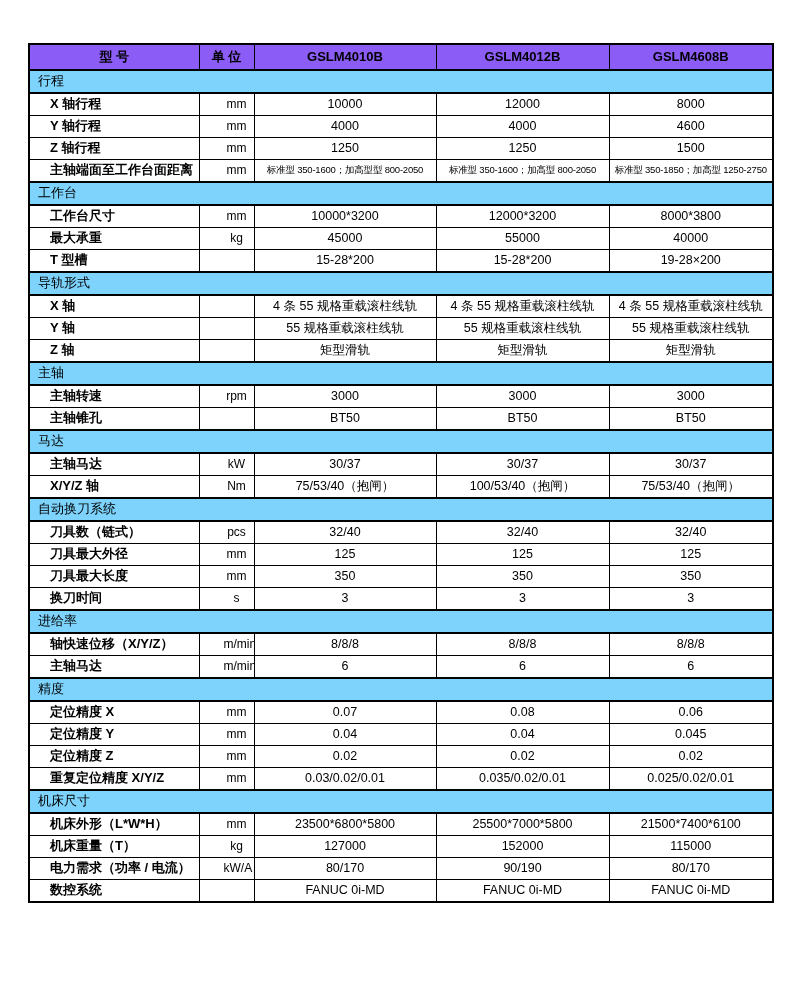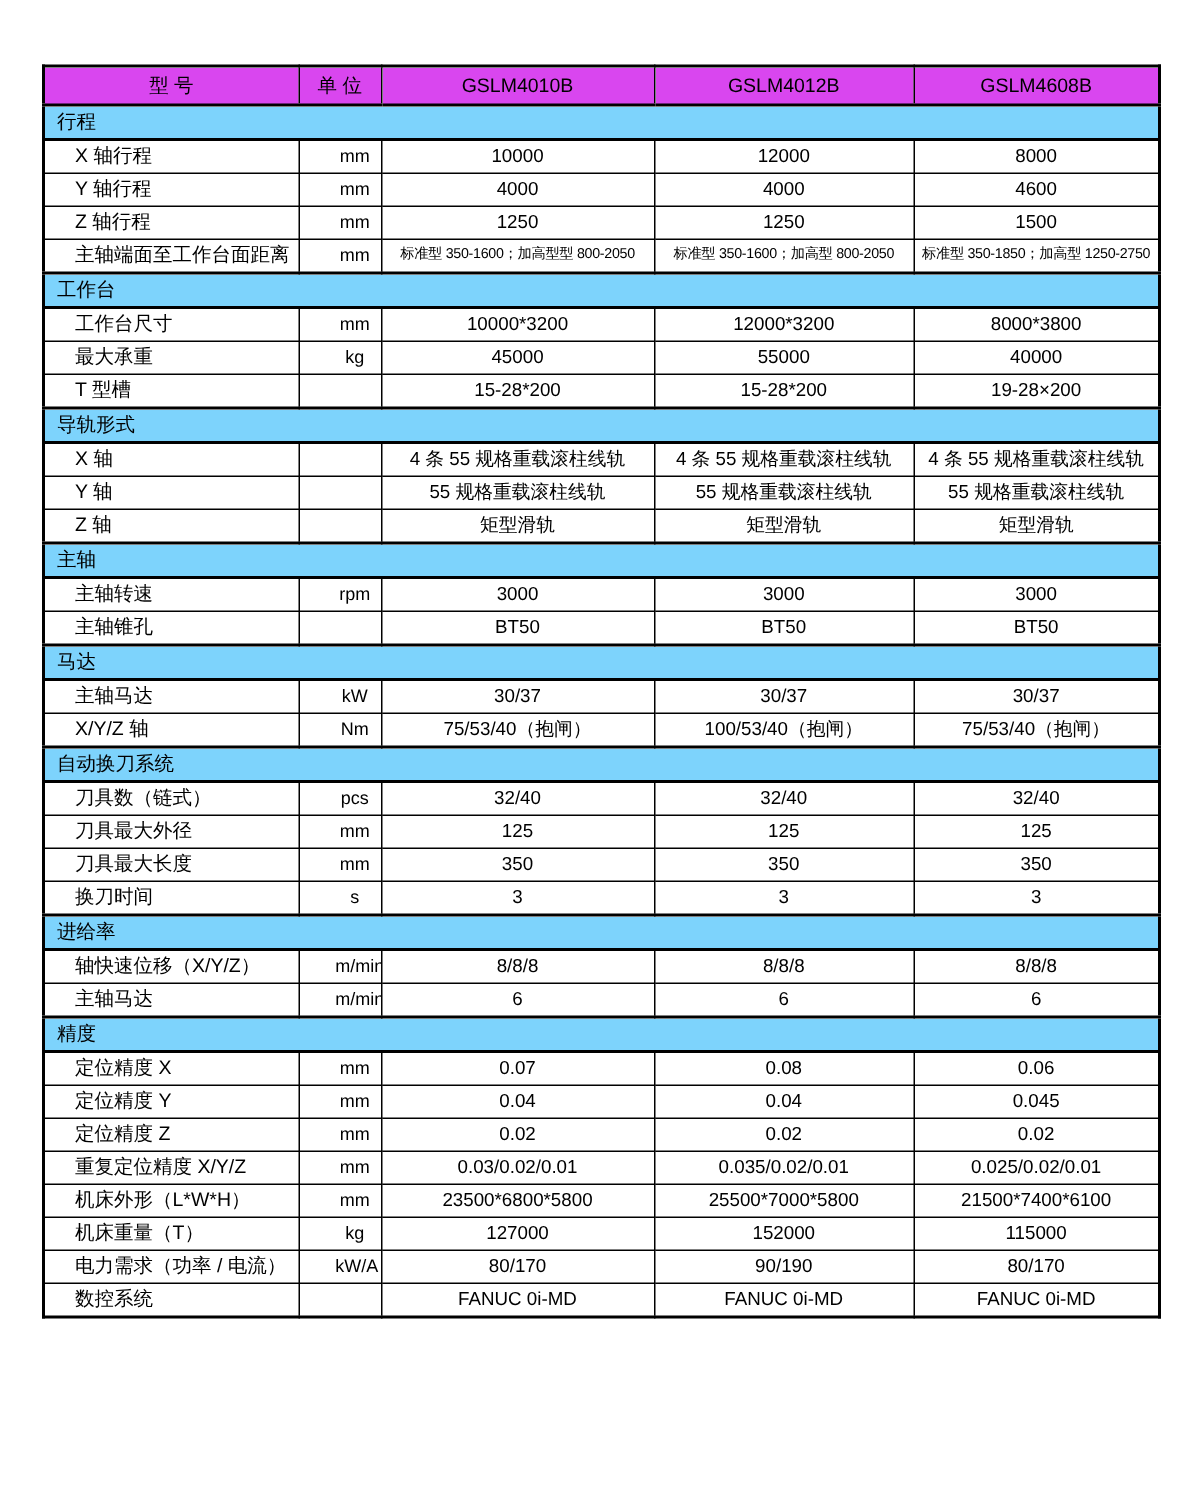--- a/index.html
+++ b/index.html
@@ -36,36 +36,37 @@
     height: 21px;
     padding: 0 4px;
     font-size: 13px;
     line-height: 1.1;
     vertical-align: middle;
     text-align: center;
     white-space: nowrap;
     overflow: hidden;
   }
   table.spec thead th {
-    background: #d946ef;
-    font-weight: normal;
+    background: #8b5cf6;
+    font-weight: bold;
     border-bottom: 2px solid #000;
     height: 24px;
   }
   tr.section-row td {
     background: #7dd3fc;
     text-align: left;
     padding-left: 8px;
     border-top: 2px solid #000;
     border-bottom: 2px solid #000;
     font-size: 13px;
   }
   tr.data-row td.label-cell {
     text-align: left;
     padding-left: 20px;
+    font-weight: bold;
   }
   tr.data-row td.unit-cell {
     font-size: 12px;
     padding-left: 24px;
   }
   tr.data-row td.value-cell {
     font-size: 12.5px;
   }
   tr.data-row td.value-cell.small {
     font-size: 9.5px;
@@ -280,20 +281,23 @@
           <td class="value-cell">0.02</td>
           <td class="value-cell">0.02</td>
         </tr>
         <tr class="data-row">
           <td class="label-cell">重复定位精度 X/Y/Z</td>
           <td class="unit-cell">mm</td>
           <td class="value-cell">0.03/0.02/0.01</td>
           <td class="value-cell">0.035/0.02/0.01</td>
           <td class="value-cell">0.025/0.02/0.01</td>
         </tr>
+        <tr class="section-row">
+          <td colspan="5">机床尺寸</td>
+        </tr>
         <tr class="data-row">
           <td class="label-cell">机床外形（L*W*H）</td>
           <td class="unit-cell">mm</td>
           <td class="value-cell">23500*6800*5800</td>
           <td class="value-cell">25500*7000*5800</td>
           <td class="value-cell">21500*7400*6100</td>
         </tr>
         <tr class="data-row">
           <td class="label-cell">机床重量（T）</td>
           <td class="unit-cell">kg</td>

